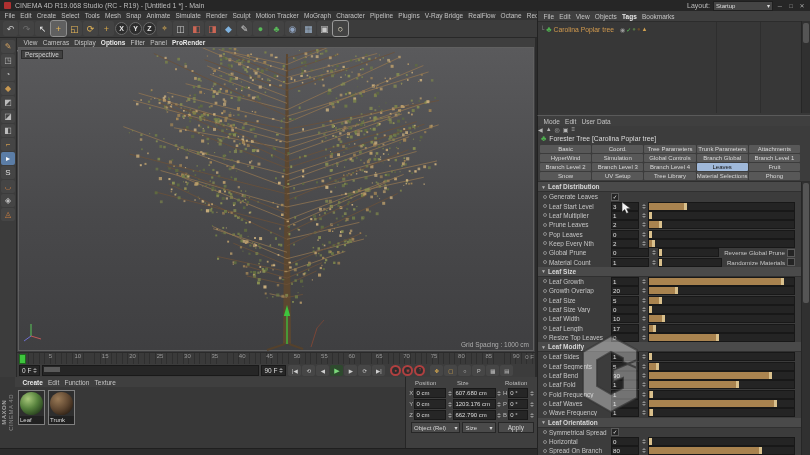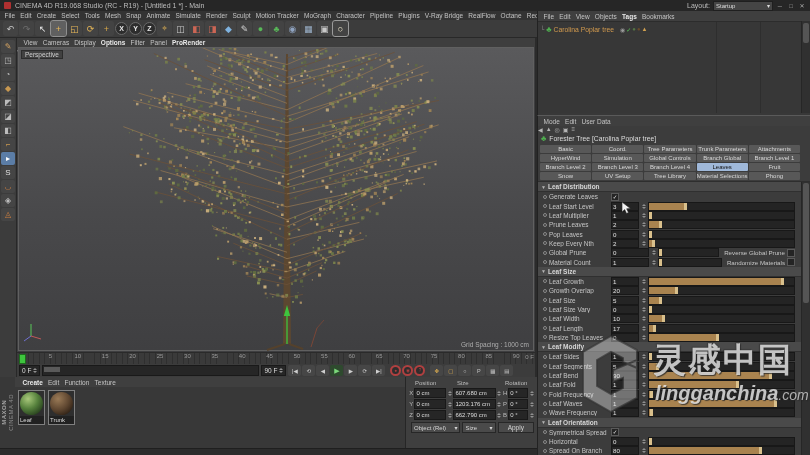--- a/index.html
+++ b/index.html
@@ -2064,23 +2064,19 @@
       </div>
   <div class="vscroll" id="am-scroll">
     <div class="vthumb" style="top:1px;height:120px"></div>
   </div>
 </div>
 
 <div id="watermark">
   <svg id="wm-logo" width="72" height="86" viewBox="0 0 72 86">
     <path d="M36 4 L62 18 L62 36 L48 30 L48 26 L36 20 L22 28 L22 54 L36 62 L48 56 L48 46 L38 50 L38 38 L62 28 L62 66 L36 80 L8 64 L8 20 Z" fill="rgba(235,235,235,0.55)" stroke="rgba(50,50,50,0.7)" stroke-width="2"></path>
   </svg>
-  <div id="wm-cn">灵感中国</div>
-  <div id="wm-en">
-    <span>lingganchina</span><span class="suffix">.com</span>
-  </div>
 </div>
 
 <svg id="cursor" width="10" height="13" viewBox="0 0 10 13">
   <polygon points="0,0 0,10 2.7,7.6 4.5,11.5 6.5,10.6 4.7,6.8 8.5,6.6" fill="#f2f2f2" stroke="#222" stroke-width="0.6"></polygon>
 </svg>
 
 </div>
 
 </body></html>

